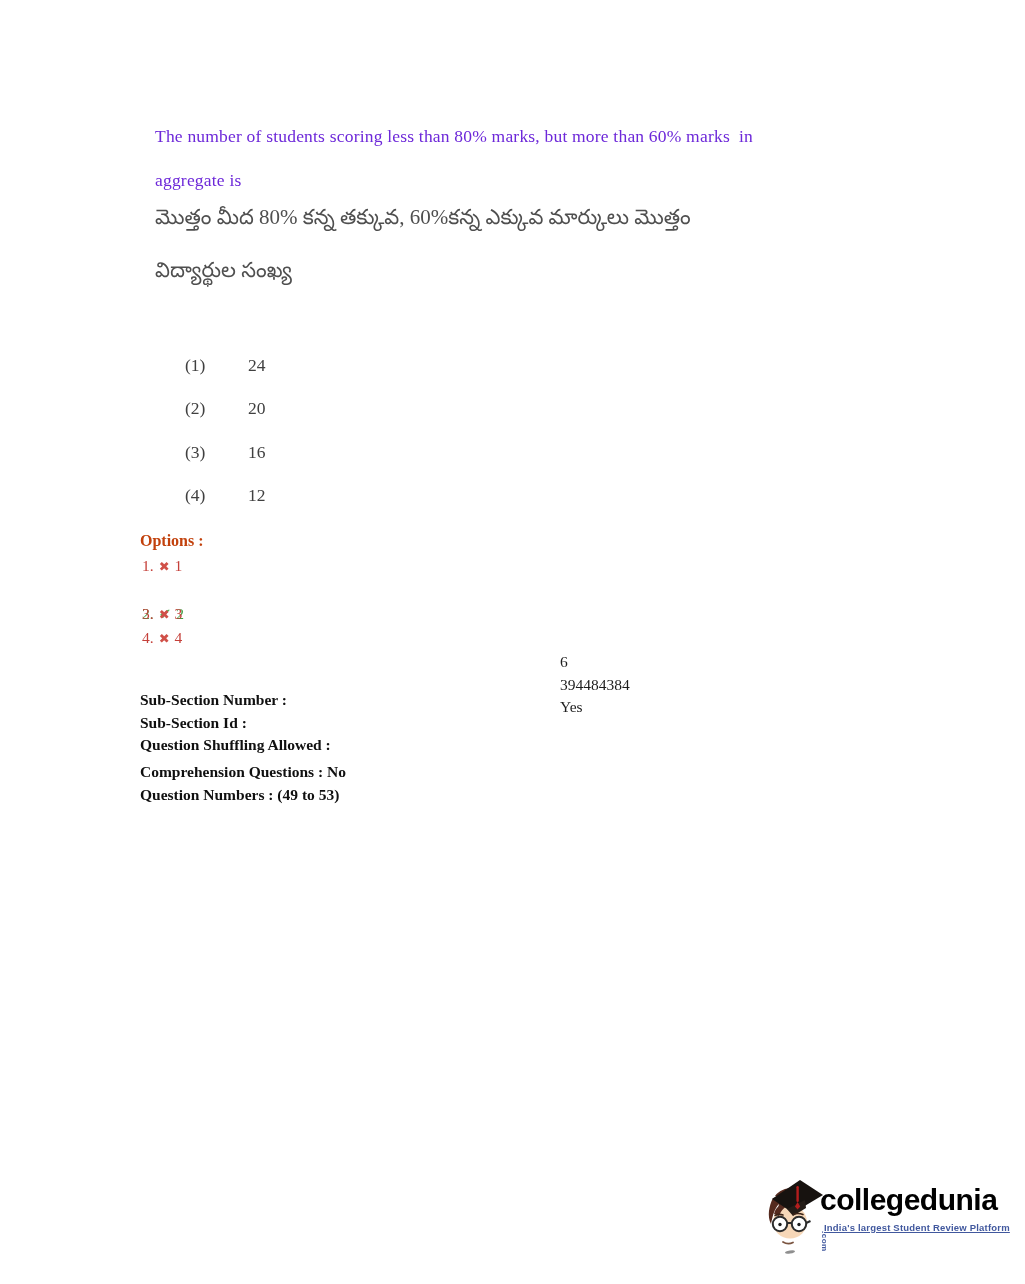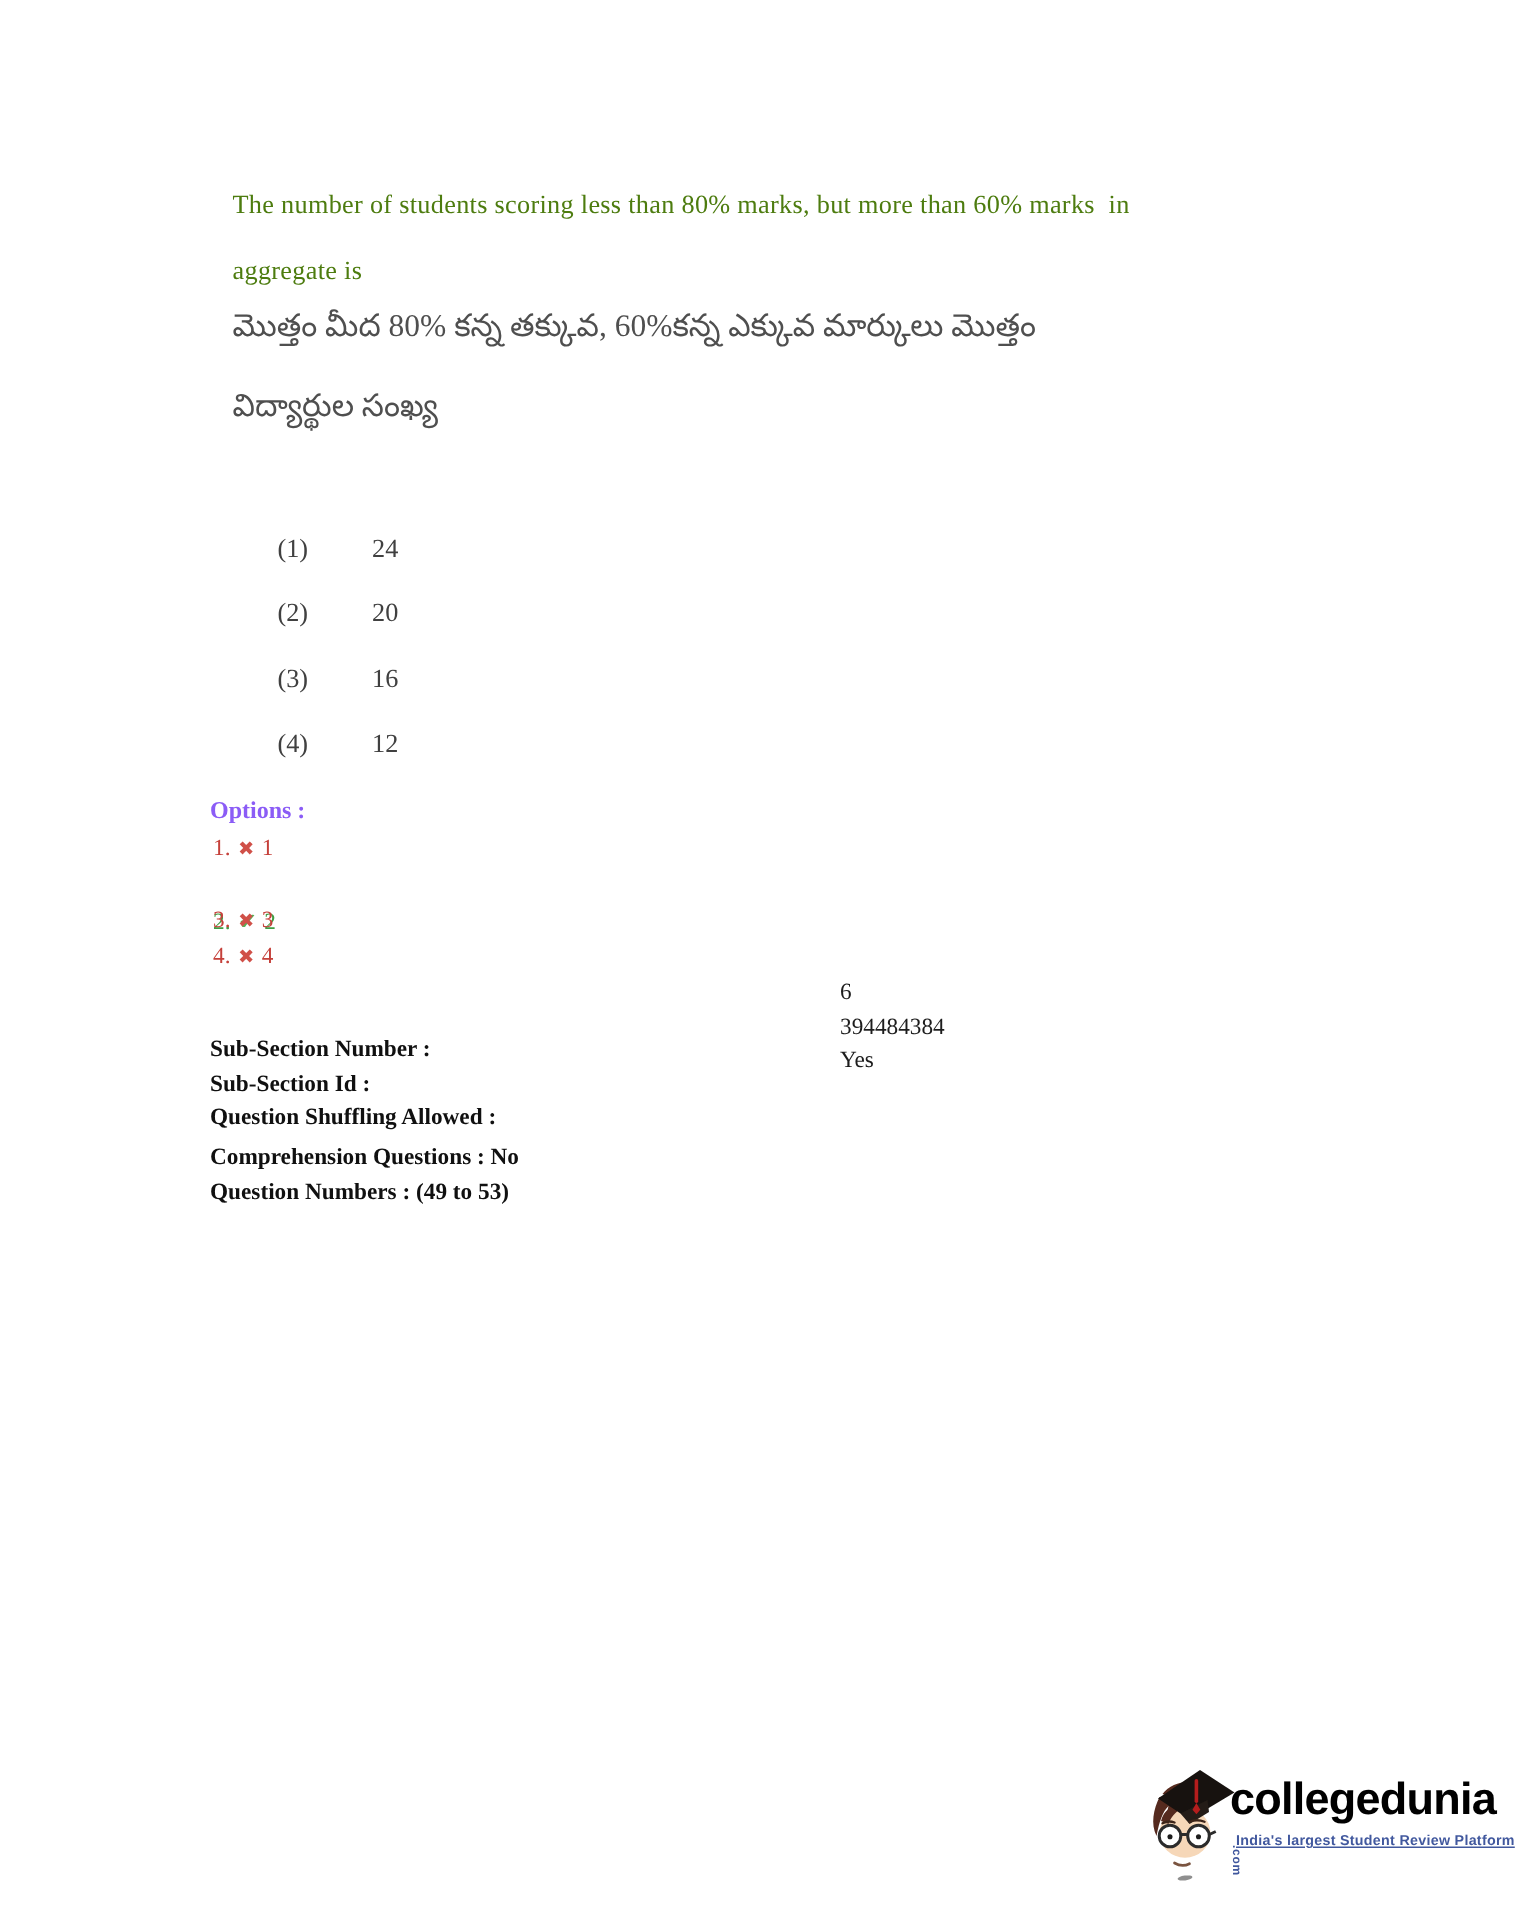--- a/index.html
+++ b/index.html
@@ -1,25 +1,25 @@
 <!DOCTYPE html>
 <html><head>
 <meta charset="utf-8">
 <style>
   html,body{margin:0;padding:0;background:#ffffff;}
   #canvas{position:relative;width:1025px;height:1284px;background:#ffffff;overflow:hidden;
           font-family:"Liberation Serif", serif;}
   .abs{position:absolute;}
   .pre{white-space:pre;}
-  .q-en{font-size:17.5px;color:#4d7c0f;letter-spacing:0.2px;font-family:Liberation Serif, serif;}
+  .q-en{font-size:17.5px;color:#6d28d9;letter-spacing:0.2px;font-family:Liberation Serif, serif;}
   .q-te{font-size:21px;color:#4f4f4f;font-family:"Liberation Serif","DejaVu Sans",serif;}
   .choice-row{position:absolute;left:185px;font-size:17.5px;color:#404040;}
   .choice-label{display:inline-block;width:40px;}
   .choice-value{display:inline-block;margin-left:23px;}
-  .opt-heading{font-weight:bold;font-size:16px;color:#8b5cf6;}
+  .opt-heading{font-weight:bold;font-size:16px;color:#c2410c;}
   .opt-item{font-size:15.5px;}
   .opt-item.wrong{color:#c5403a;}
   .opt-item.correct{color:#3f9e44;margin-top:24px;}
   .opt-icon{display:inline-block;margin:0 5px;font-family:"DejaVu Sans",sans-serif;}
   .icon-cross{color:#d05048;font-size:13px;}
   .icon-check{color:#55b155;font-size:15px;}
   .meta-label{font-weight:bold;font-size:15.5px;color:#101010;margin-top:38px;}
   .meta-value{font-size:15.5px;color:#1d1d1d;}
   .qinfo{font-weight:bold;font-size:15.5px;color:#101010;}
   .brand-text{font-family:"Liberation Sans",sans-serif;font-weight:bold;color:#000000;

